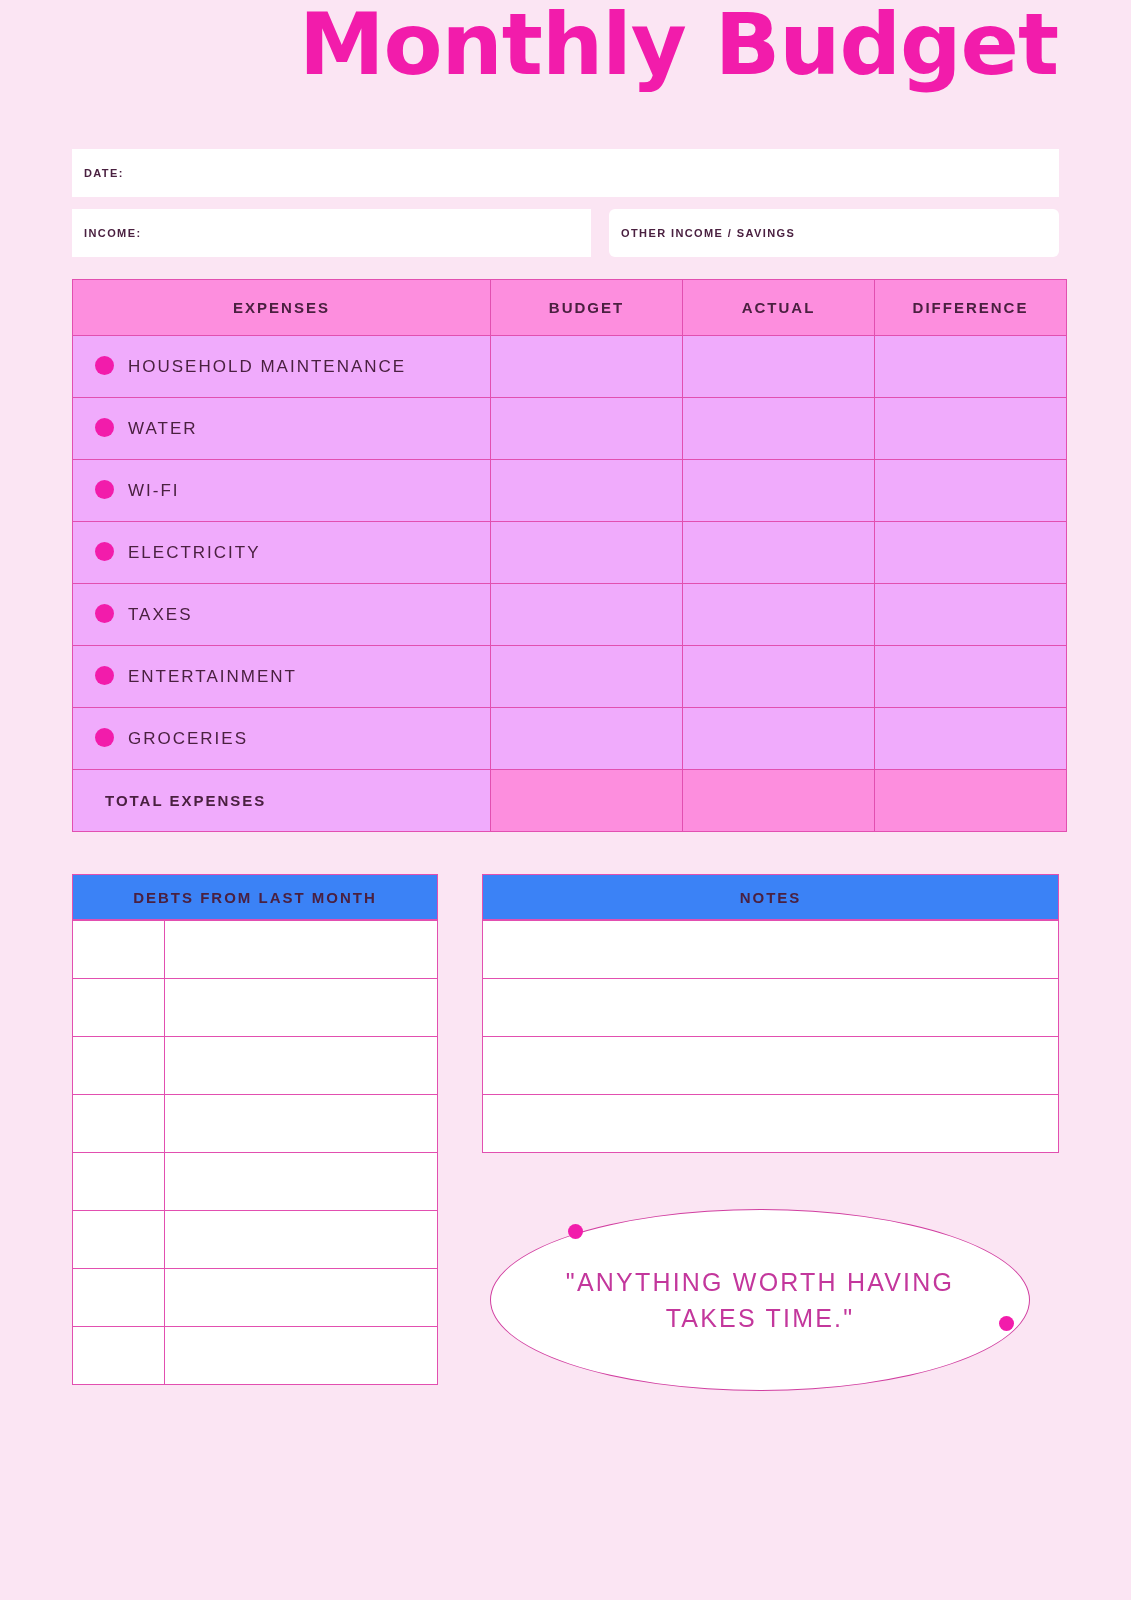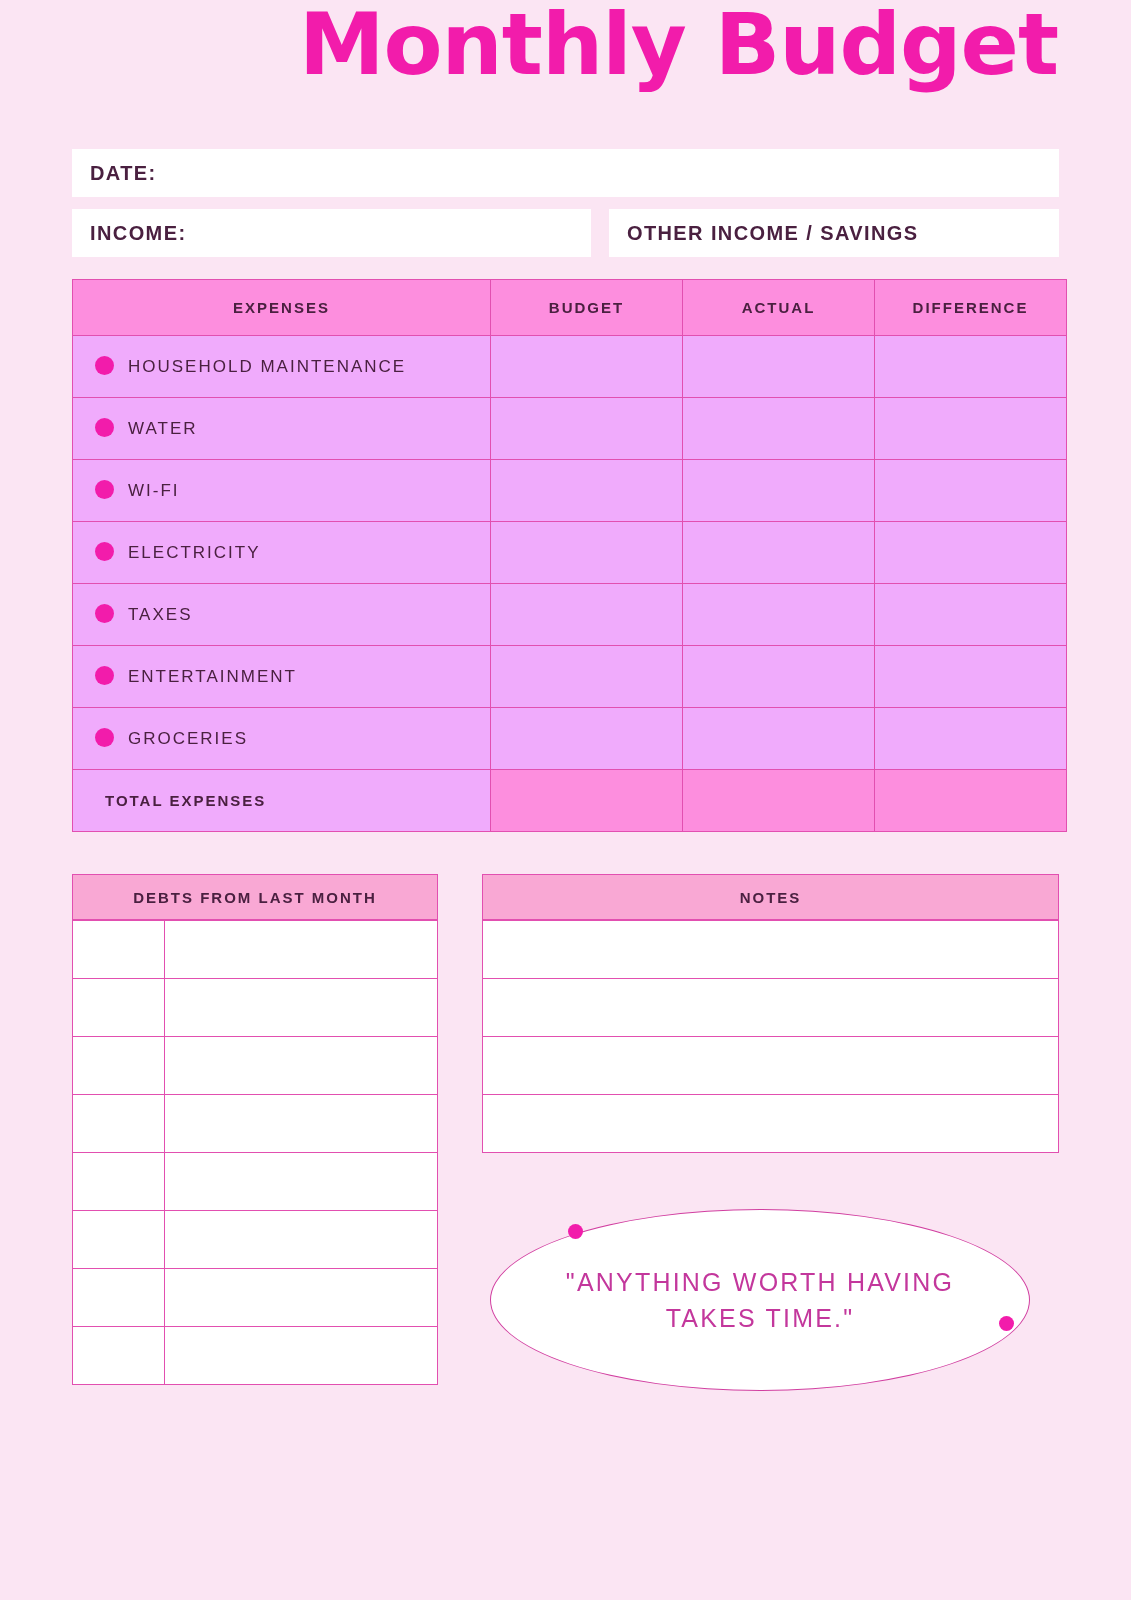--- a/index.html
+++ b/index.html
@@ -39,31 +39,31 @@
   .field-row {
     display: flex;
     gap: 18px;
     margin-top: 0;
   }
   .field {
     background: #ffffff;
     height: 48px;
     display: flex;
     align-items: center;
-    padding-left: 18px;
-    box-sizing: border-box;
-    font-size: 20px;
+    padding-left: 12px;
+    box-sizing: border-box;
+    font-size: 11px;
     letter-spacing: 1.4px;
     font-weight: bold;
     color: #4a2040;
   }
   .field-date { width: 100%; margin-top: 62px; }
   .row-two { margin-top: 12px; }
   .field-income { width: 556px; }
-  .field-other { width: 482px; }
+  .field-other { width: 482px; border-radius: 6px; }
 
   
   table {
     border-collapse: collapse;
     width: 100%;
   }
   .expenses-table {
     margin-top: 22px;
     table-layout: fixed;
   }
@@ -120,21 +120,21 @@
     gap: 44px;
     margin-top: 42px;
   }
   .debts {
     width: 366px;
   }
   .notes-col {
     flex: 1;
   }
   .panel-head {
-    background: #f9a8d4;
+    background: #3b82f6;
     border: 1.4px solid #e24fb0;
     height: 46px;
     display: flex;
     align-items: center;
     justify-content: center;
     font-size: 15px;
     letter-spacing: 2px;
     font-weight: bold;
     color: #4a2040;
     box-sizing: border-box;

